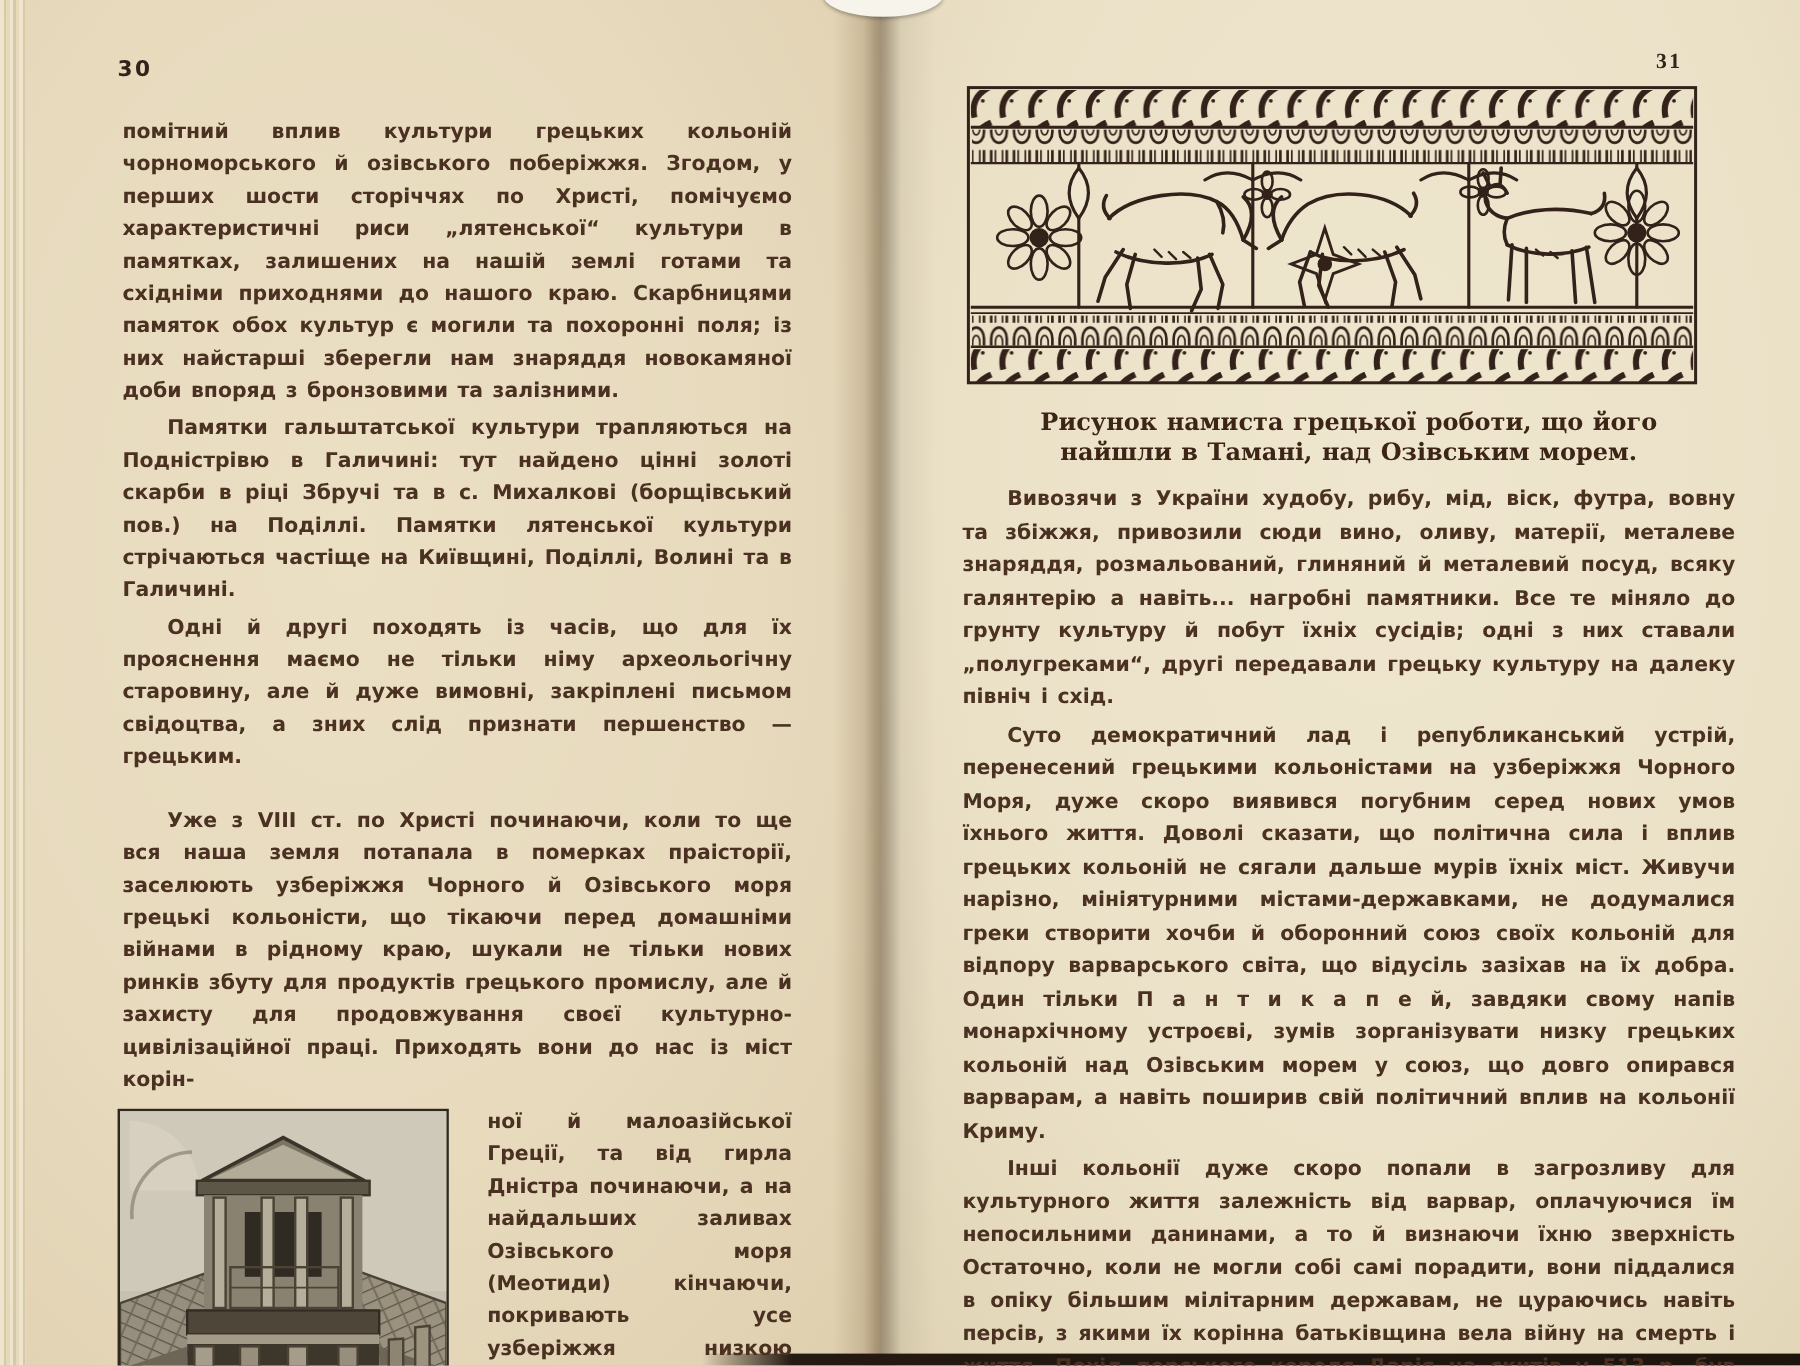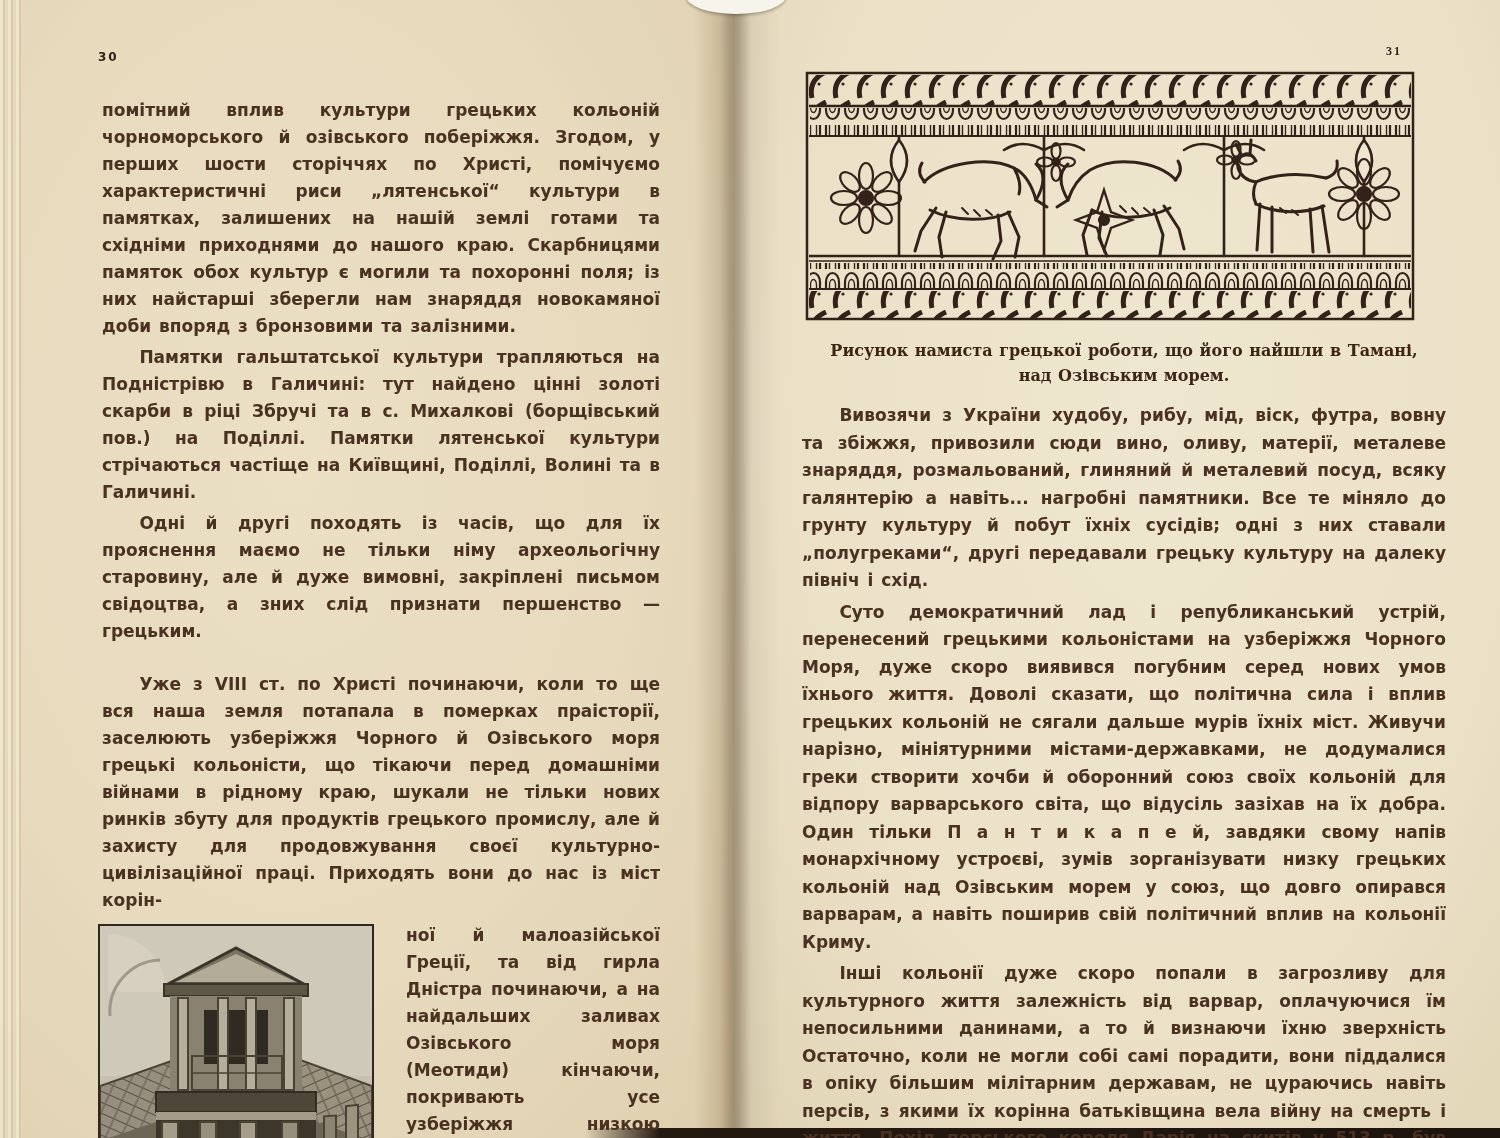--- a/index.html
+++ b/index.html
@@ -40,36 +40,36 @@
   .lp-content{
     position:absolute;left:98px;top:44px;width:566px;
     color:#4a3122;font-size:17px;line-height:27px;font-weight:bold;
     text-align:justify;word-spacing:2px;
   }
   .rp-content{
     position:absolute;left:798px;top:38px;width:652px;
     color:#4a3122;font-size:17px;line-height:27.5px;font-weight:bold;
     text-align:justify;word-spacing:2px;
   }
-  .page-num{font-size:12px;font-weight:bold;letter-spacing:2px;color:#33211a;}
+  .page-num{font-size:18px;font-weight:bold;letter-spacing:2px;color:#33211a;}
   .rp-num{text-align:right;padding-right:48px;margin-bottom:4px;font-family:Liberation Serif, serif;}
   .lp-content p,.rp-content p{margin:4px;}
   p.indent{text-indent:2.2em;}
   p.sp-top{margin-top:26px !important;}
   .greeks-heading{font-weight:bold;color:#2f1c12;}
   .wrap-row{display:flex;align-items:flex-start;margin-top:0;}
   .figure-col{width:292px;flex:0 0 292px;}
   .narrow-col{flex:1;margin-left:12px;}
   .photo-frame{
     width:276px;height:386px;border:2px solid #2f281f;background:#c8c2b2;
     box-sizing:border-box;margin-top:6px;
   }
   .rp-caption{
     margin:8px auto 14px auto;max-width:590px;
-    font-family:"DejaVu Serif",serif;font-weight:bold;font-size:16px;
+    font-family:"DejaVu Serif",serif;font-weight:bold;font-size:20px;
     line-height:25px;color:#3c2517;text-align:center;word-spacing:1px;
   }
   .frieze-box{margin:2px 0 0 6px;}
 </style>
 </head>
 <body>
 
 <div class="spread">
   <div class="page-left"></div>
   <div class="page-right"></div>

